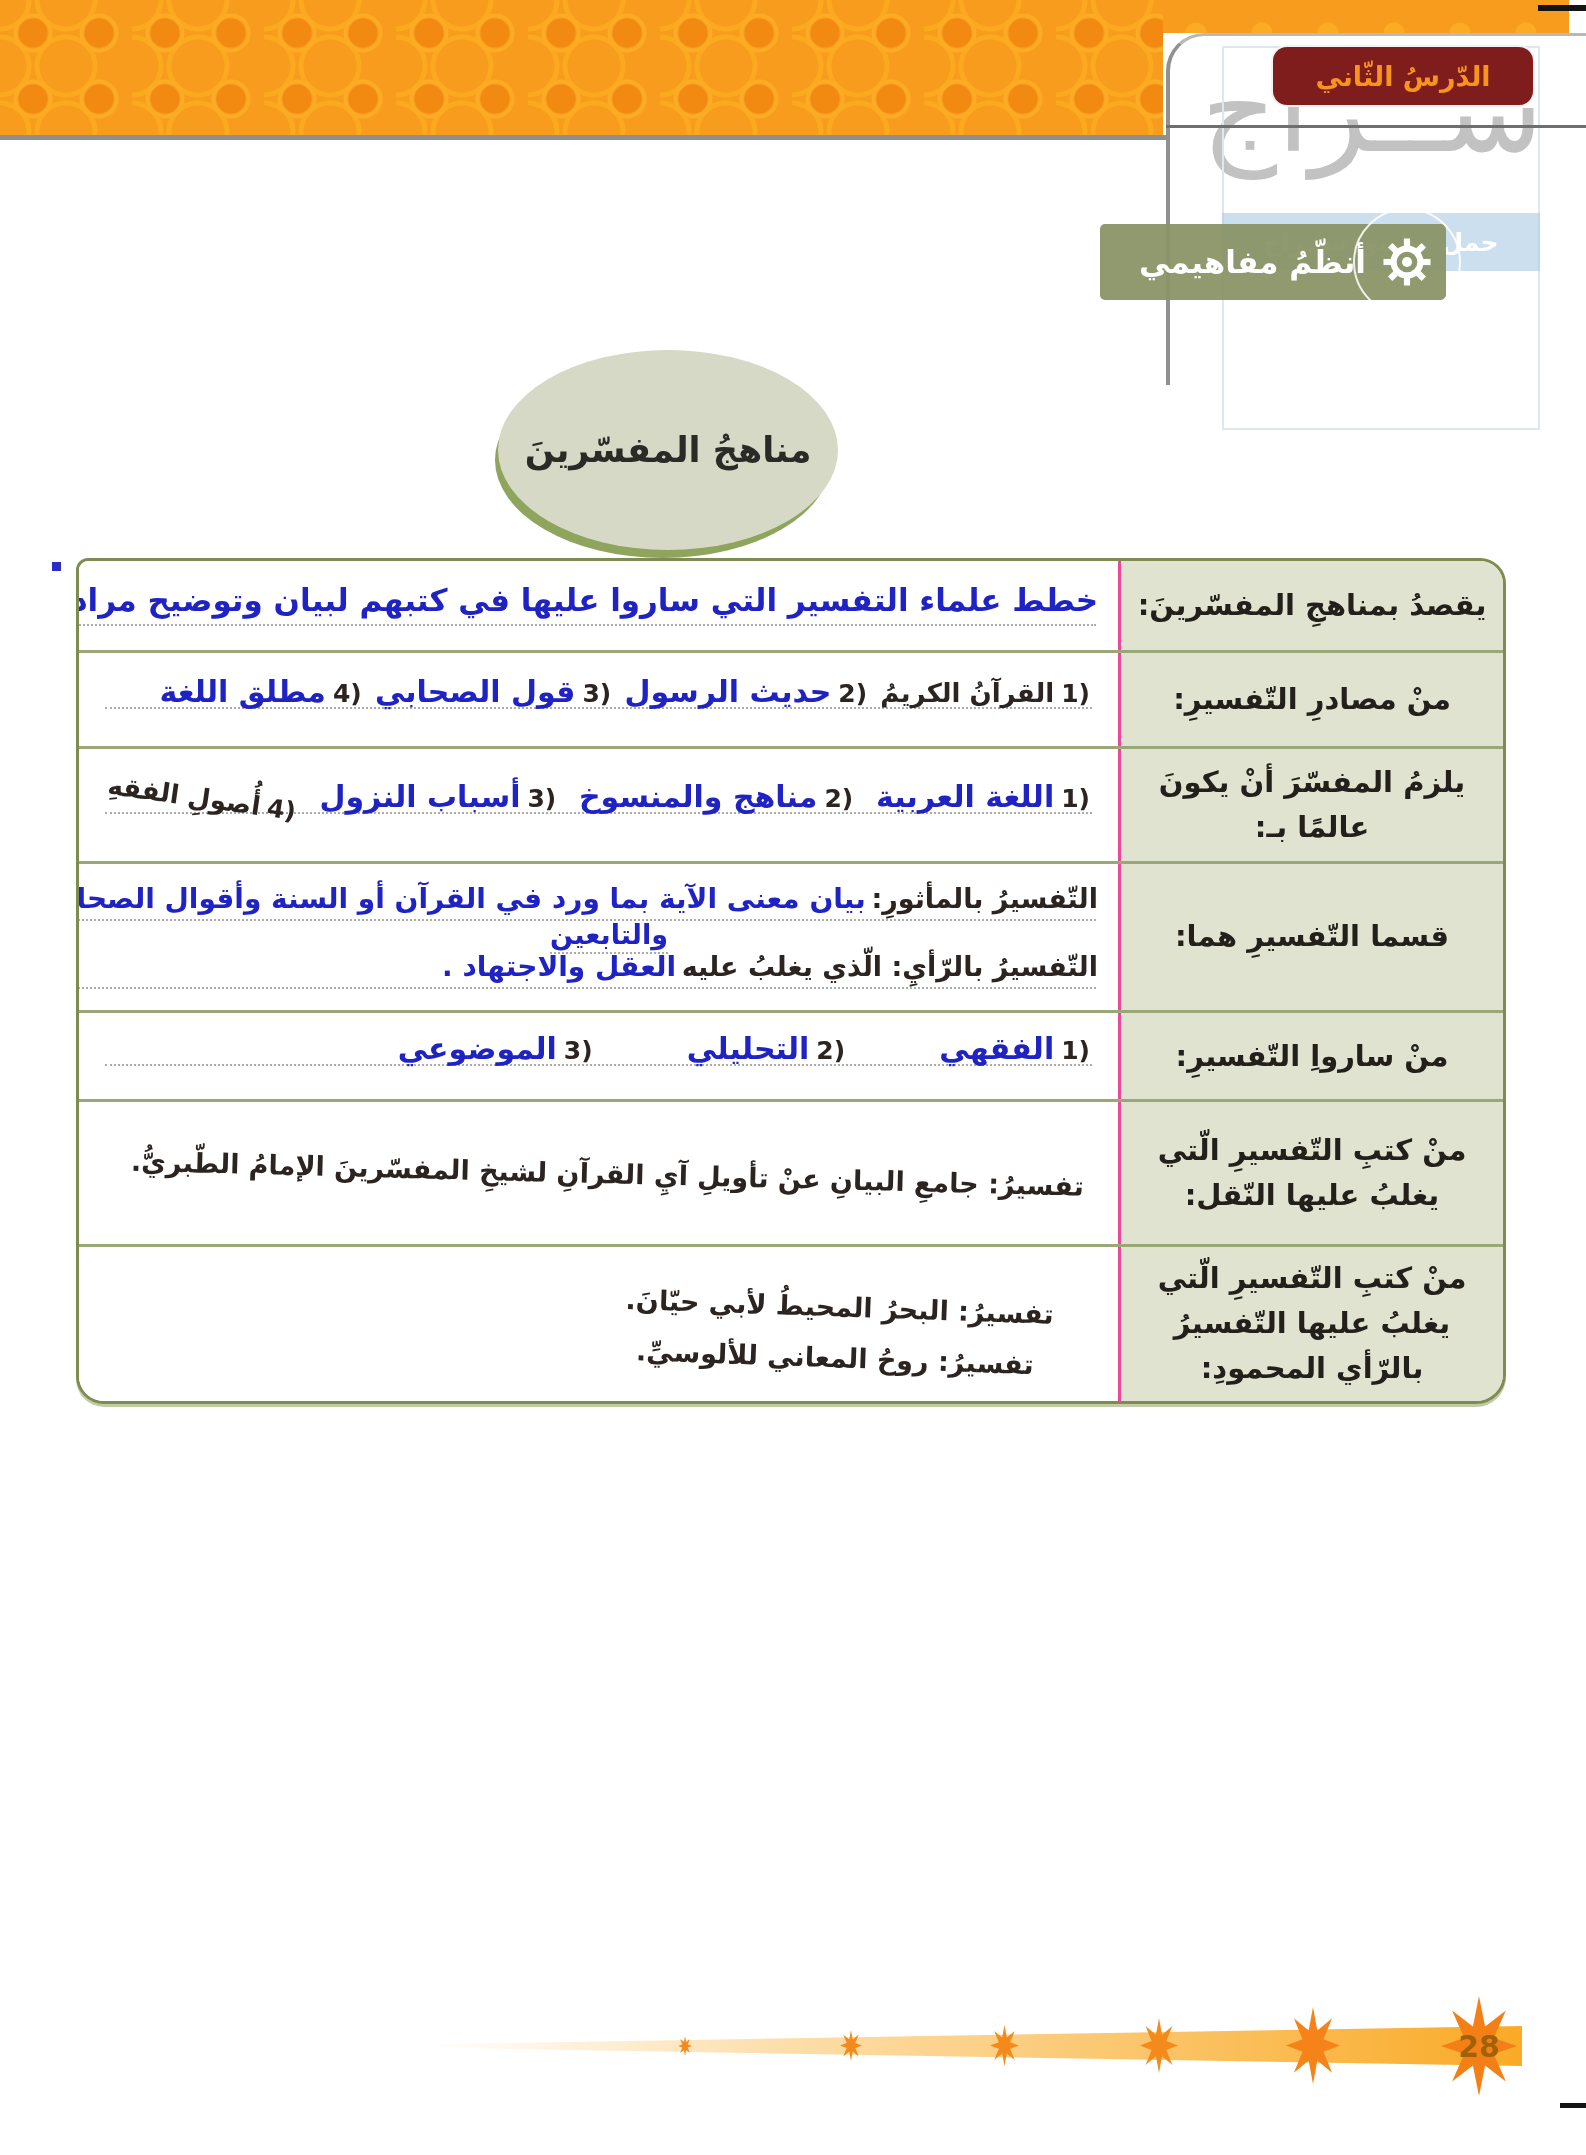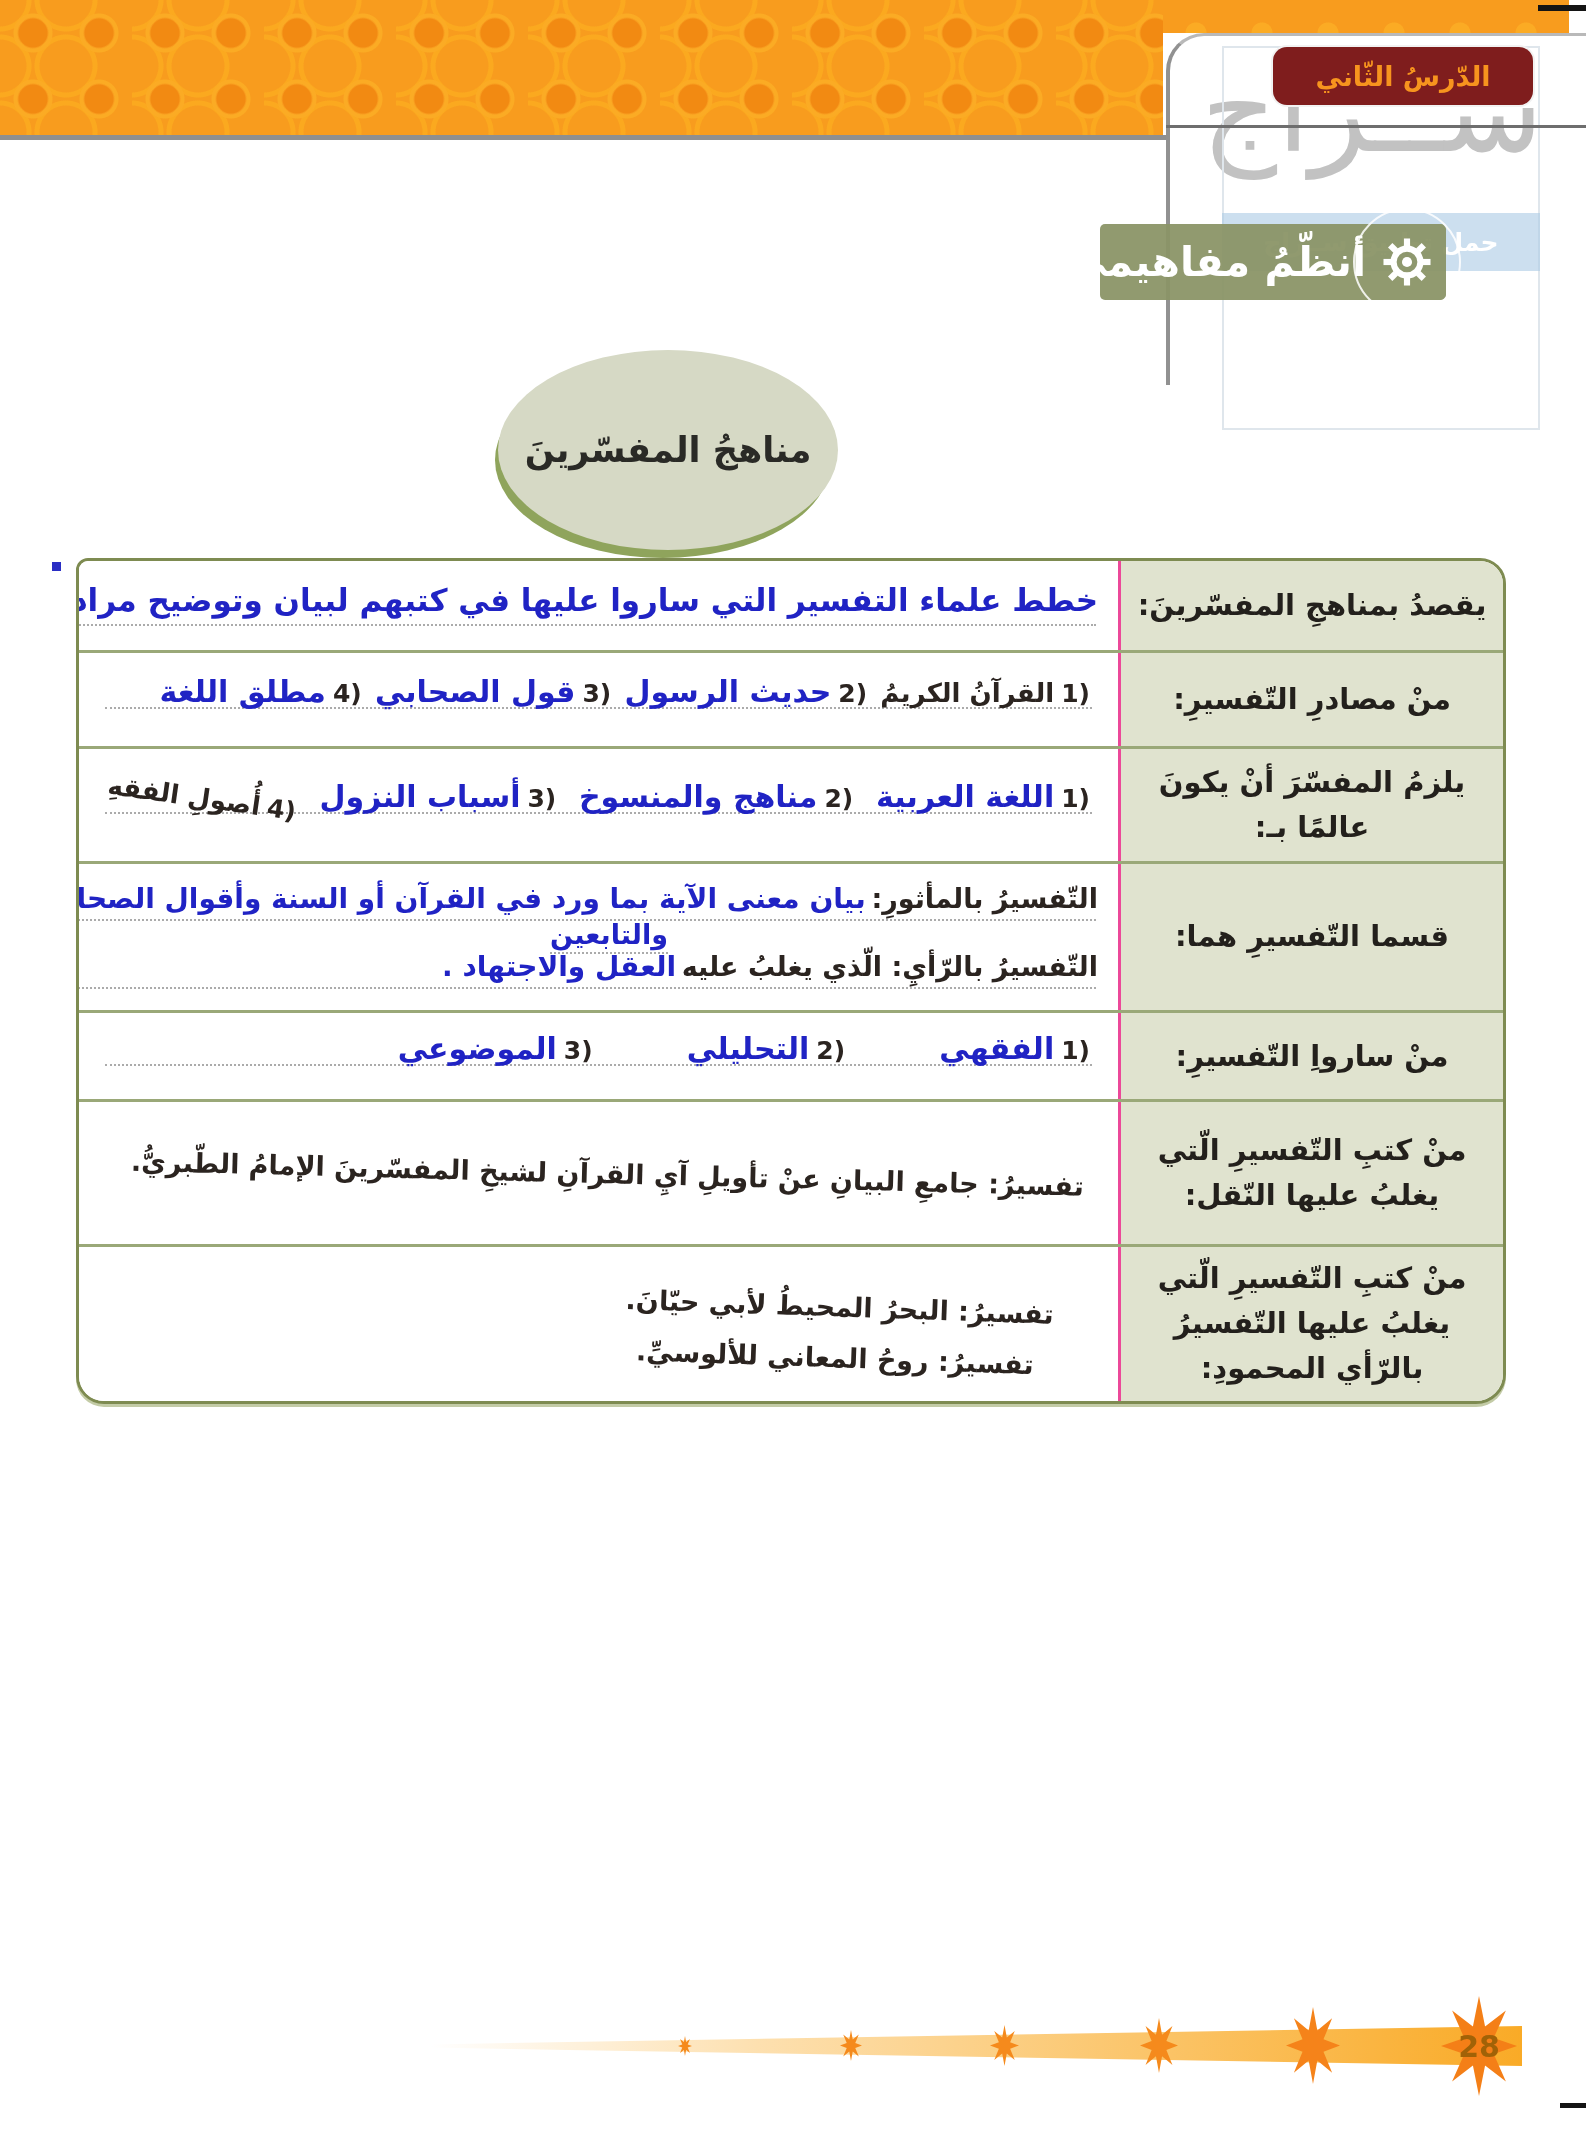--- a/index.html
+++ b/index.html
@@ -62,21 +62,21 @@
     position:absolute; left:1100px; top:224px; width:346px; height:76px;
     background:rgba(138,148,102,0.94); border-radius:5px;
     display:flex; align-items:center; justify-content:flex-start;
     padding:0 6px; gap:8px;
   }
   .gear-wrap { position:relative; width:66px; height:66px; flex:0 0 66px;
     display:flex; align-items:center; justify-content:center; }
   .gear-ring { position:absolute; left:-21px; top:-21px; width:108px; height:108px;
     border:2px solid rgba(255,255,255,0.85); border-radius:50%; }
   .gear-wrap svg { width:56px; height:56px; }
-  .concept-badge .label { color:#fff; font-weight:bold; font-size:41px; white-space:nowrap; }
+  .concept-badge .label { color:#fff; font-weight:bold; font-size:31px; white-space:nowrap; }
 
   
   .oval {
     position:absolute; left:498px; top:350px; width:340px; height:200px;
     background:#d6d9c5; border-radius:50%;
     box-shadow:-5px 10px 0 -2px #8fa45c;
     display:flex; align-items:center; justify-content:center;
   }
   .oval span { font-size:35px; font-weight:bold; color:#2a2a26; }
 

